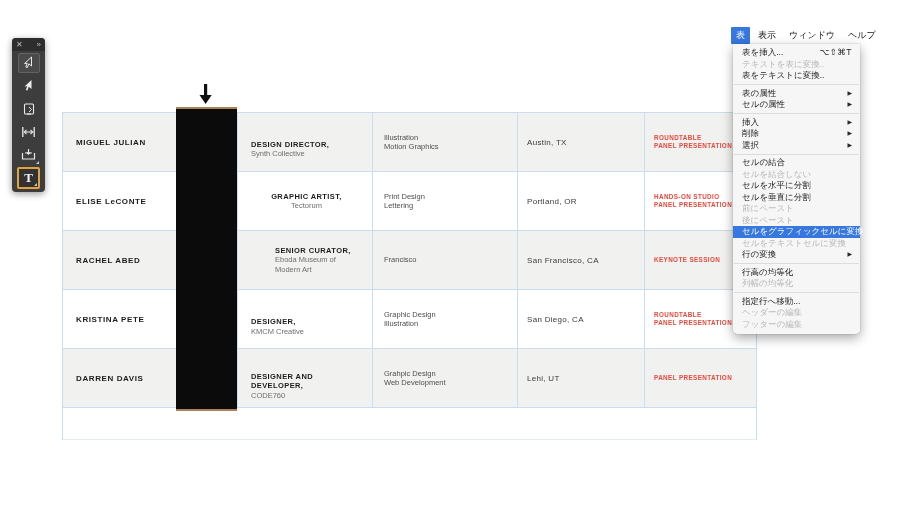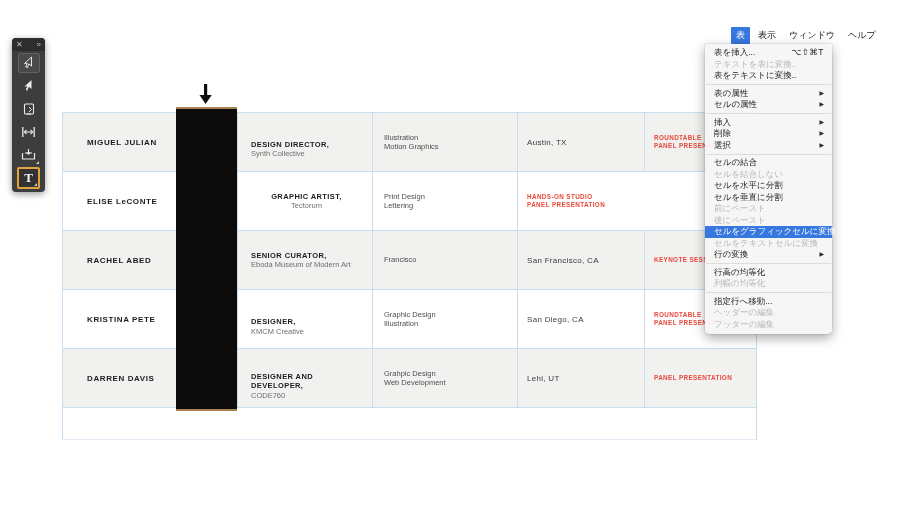--- a/index.html
+++ b/index.html
@@ -29,21 +29,21 @@
 
   
   .doc-table { position:absolute; left:62px; top:112px; width:695px;
     border:1px solid var(--grid); border-bottom:none; z-index:1; }
   .t-row { display:grid; grid-template-columns:114px 61px 135px 145px 127px 112px;
     height:59px; border-bottom:1px solid var(--grid); }
   .t-row.alt { background:var(--row-alt); }
   .t-cell { border-right:1px solid var(--grid); display:flex; flex-direction:column;
     justify-content:center; overflow:hidden; }
   .t-cell:last-child { border-right:none; }
-  .c-name { padding-left:24px; font-size:8px; font-weight:bold; letter-spacing:.6px; color:#1c1c1c; }
+  .c-name { padding-left:13px; font-size:8px; font-weight:bold; letter-spacing:.6px; color:#1c1c1c; }
   .c-title { padding:0 10px 0 13px; font-size:7.5px; line-height:9.5px; color:#6e6e6e; }
   .c-title b { color:#1c1c1c; letter-spacing:.4px; }
   .c-skill { padding-left:11px; font-size:7.5px; line-height:9.5px; color:#4f4f4f; }
   .c-loc { padding-left:9px; font-size:8px; color:#3a3a3a; letter-spacing:.3px; }
   .c-pres { padding-left:9px; font-size:6.3px; font-weight:bold; line-height:8px;
     letter-spacing:.4px; color:var(--red); }
 
   
   .graphic-col { position:absolute; left:176px; top:107px; width:61px; height:304px;
     background:#0b0b0b; border-top:2px solid var(--cellframe); border-bottom:2px solid var(--cellframe); z-index:2; }
@@ -54,21 +54,21 @@
   .fl-right { left:756px; top:407px; width:1px; height:33px; }
   .fl-bottom{ left:62px;  top:439px; width:695px; height:1px; opacity:.55; }
 
   
   .menu-bar { position:absolute; left:731px; top:27px; display:flex; align-items:center;
     font-size:9px; color:#141414; z-index:10; }
   .mb-item { padding:2px 5px; margin-right:3px; white-space:nowrap; border-radius:1px; }
   .mb-item.active { background:var(--accent); color:#fff; }
 
   
-  .dropdown { position:absolute; left:705px; top:44px; width:127px;
+  .dropdown { position:absolute; left:733px; top:44px; width:127px;
     background:rgba(246,246,246,.97); border-radius:0 0 5px 5px;
     box-shadow:0 4px 12px rgba(0,0,0,.35), 0 0 0 0.5px rgba(0,0,0,.12);
     padding:3px 0 4px 0; z-index:11; }
   .menu-item { position:relative; height:11.5px; line-height:11.5px; padding:0 9px;
     font-size:8.5px; color:#1b1b1b; white-space:nowrap; }
   .menu-item.disabled { color:#b7b7b7; }
   .menu-item.highlighted { background:var(--accent); color:#fff; }
   .menu-item .shortcut { position:absolute; right:8px; top:0; color:#1b1b1b; letter-spacing:.5px; }
   .menu-item .submenu-arrow { position:absolute; right:8px; top:0; font-size:6px; color:#2a2a2a; }
   .menu-sep { height:1px; background:#dcdcdc; margin:2.5px 1px; }
@@ -158,29 +158,30 @@
         </div>
       </div>
       <div class="t-row">
         <div class="t-cell c-name">ELISE LeCONTE</div>
         <div class="t-cell c-black"></div>
         <div class="t-cell c-title" style="display: flex; padding-top: 0px; align-items: center;"><b>GRAPHIC ARTIST,</b> Tectorum</div>
         <div class="t-cell c-skill">
           <div>Print Design</div>
           <div>Lettering</div>
         </div>
+        <div class="t-cell c-loc">Portland, OR</div>
         <div class="t-cell c-pres">
           <div>HANDS-ON STUDIO</div>
           <div>PANEL PRESENTATION</div>
         </div>
       </div>
       <div class="t-row alt">
         <div class="t-cell c-name">RACHEL ABED</div>
         <div class="t-cell c-black"></div>
-        <div class="t-cell c-title" style="display: flex; padding-top: 0px;"><b>SENIOR CURATOR,</b> Eboda Museum of Modern Art</div>
+        <div class="t-cell c-title" style="display: flex; padding-top: 0px; margin-left: 24px;"><b>SENIOR CURATOR,</b> Eboda Museum of Modern Art</div>
         <div class="t-cell c-skill">
           <div>Francisco</div>
         </div>
         <div class="t-cell c-loc">San Francisco, CA</div>
         <div class="t-cell c-pres">
           <div>KEYNOTE SESSION</div>
         </div>
       </div>
       <div class="t-row">
         <div class="t-cell c-name">KRISTINA PETE</div>

